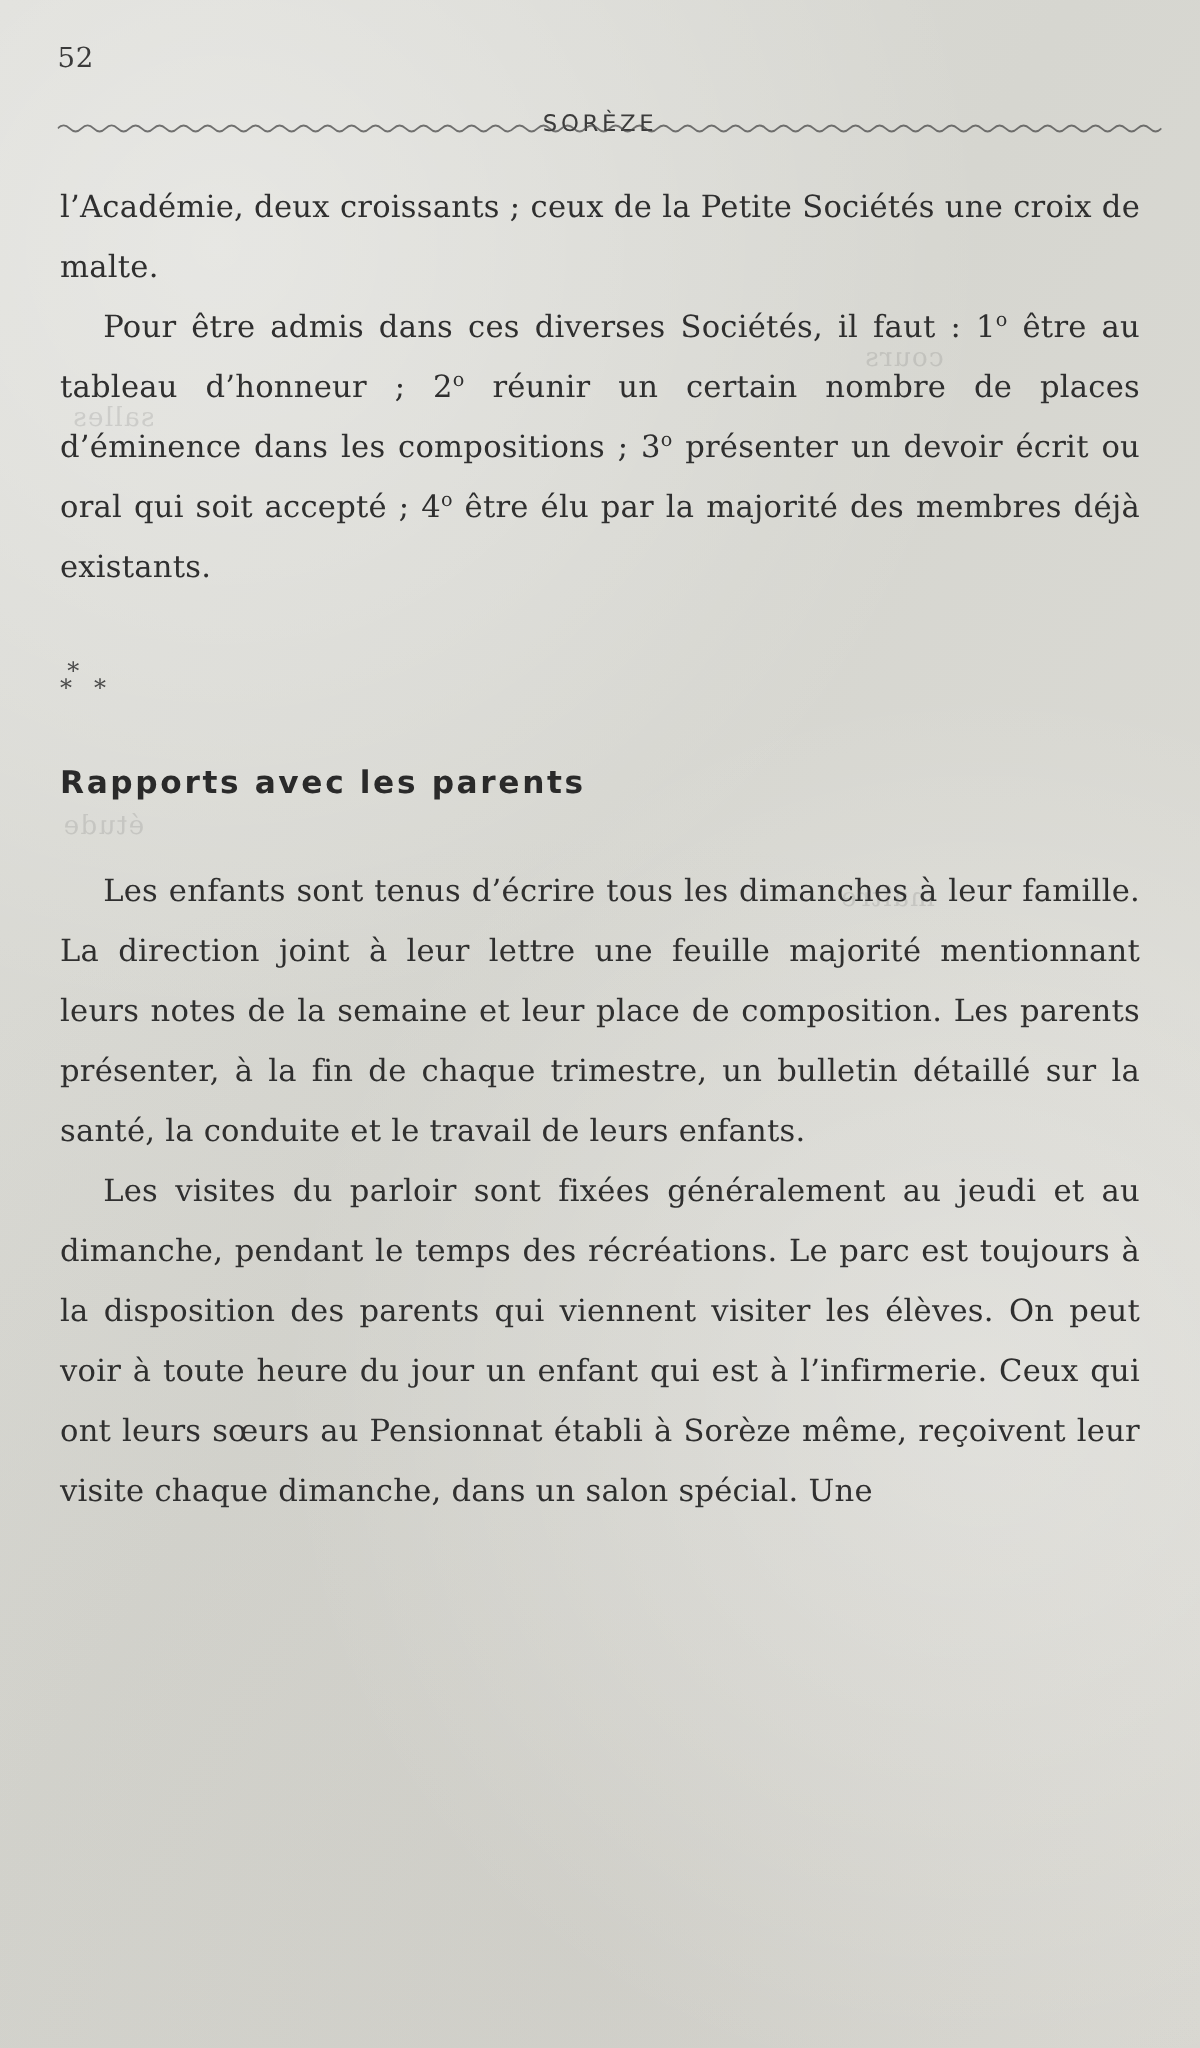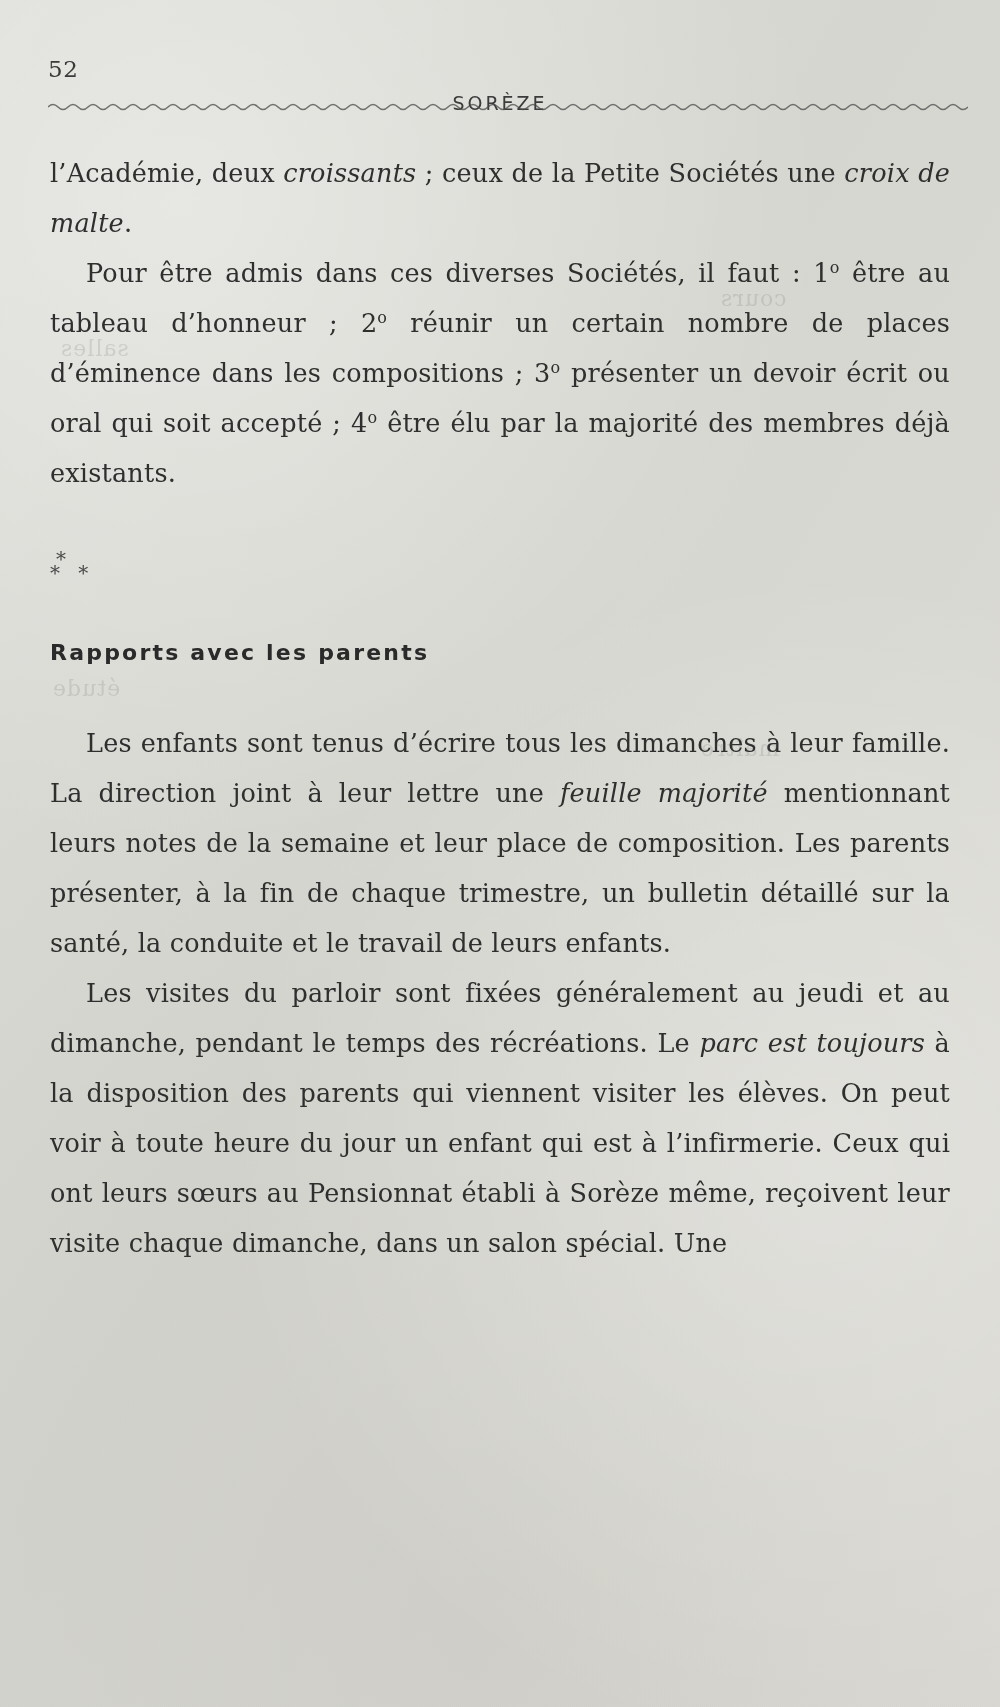--- a/index.html
+++ b/index.html
@@ -34,21 +34,21 @@
     padding: 0 40px;
   }
   .header {
     position: relative;
     height: 58px;
     margin: 36px 0 0 0;
   }
   .folio {
     position: absolute;
     left: 8px;
-    top: 20px;
+    top: 0;
     font-size: 23px;
     letter-spacing: 0.5px;
     color: #3a3a3a;
     font-family: "DejaVu Serif", serif;
   }
   .running-head {
     position: absolute;
     left: 0;
     right: 0;
     top: 8px;
@@ -75,21 +75,20 @@
     color: #2f2f2f;
     letter-spacing: 0.2px;
   }
   .body-text p {
     margin: 0;
   }
   .indent {
     text-indent: 36px;
   }
   .ital {
-    font-style: italic;
   }
   .sup {
     font-size: 16px;
     vertical-align: super;
     line-height: 0;
   }
   .asterism {
     text-align: center;
     margin: 52px 0 46px 0;
     color: #4a4a4a;
@@ -101,21 +100,21 @@
     display: block;
     margin-bottom: -4px;
     margin-left: 6px;
   }
   .asterism .bottom {
     display: block;
   }
   .section-title {
     text-align: center;
     font-family: "DejaVu Sans", sans-serif;
-    font-size: 22px;
+    font-size: 26px;
     letter-spacing: 2.2px;
     font-weight: 700;
     color: #2a2a2a;
     margin: 0 0 40px 0;
   }
   .bleed {
     position: absolute;
     color: rgba(90,90,85,0.16);
     font-family: "DejaVu Serif", serif;
     font-size: 22px;

